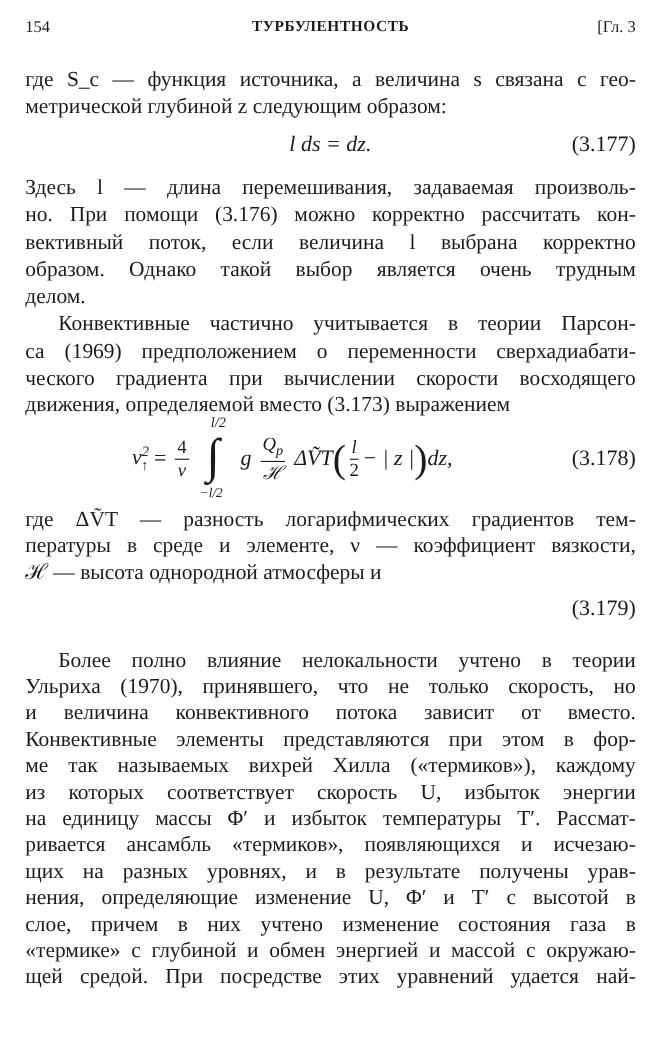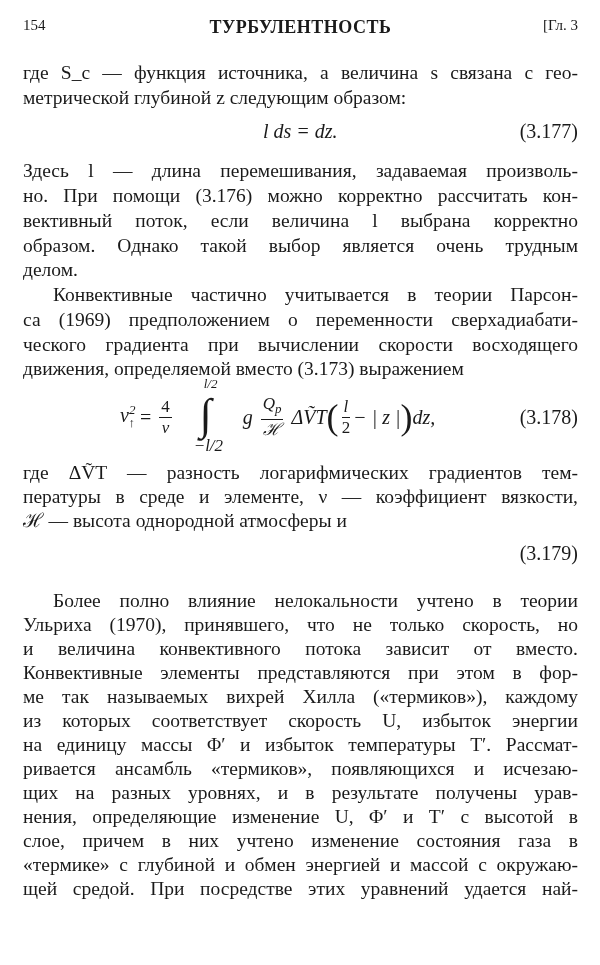--- a/index.html
+++ b/index.html
@@ -7,43 +7,43 @@
       width: 600px; height: 965px; position: relative; overflow: hidden;
       font-family: "DejaVu Serif", "Liberation Serif", serif;
       color: #1a1a1a;
     }
     .page { position: absolute; left: 23px; top: 0; width: 555px; }
     .header {
       position: absolute; top: 17px; left: 0; width: 555px; height: 22px;
       font-size: 15px; font-family: "Liberation Serif", serif;
     }
     .header .num { position: absolute; left: 0; top: 0; }
-    .header .title { position: absolute; left: 0; right: 0; text-align: center; top: 0; letter-spacing: 0.5px; font-weight: bold; font-size: 18px; }
+    .header .title { position: absolute; left: 0; right: 0; text-align: center; top: 0; letter-spacing: 0.5px; font-weight: bold; font-size: 14px; }
     .header .chap { position: absolute; right: 0; top: 0; }
     .line {
       position: absolute; left: 0; width: 555px; height: 24px;
       font-size: 19.5px; line-height: 24px; white-space: nowrap;
       font-family: "Liberation Serif", serif;
       text-align: justify; text-align-last: justify;
     }
     .line.last { text-align-last: left; }
     .line.indent { padding-left: 30px; width: 525px; }
     .eq {
       position: absolute; left: 0; width: 555px;
       font-family: "Liberation Serif", serif; font-size: 20px;
     }
     .eq .body { position: absolute; font-style: italic; white-space: nowrap; }
     .eq .tag { position: absolute; right: 0; font-style: normal; }
     .frac { display: inline-block; vertical-align: middle; text-align: center; font-size: 17px; margin: 0 3px; }
     .frac .n { display: block; border-bottom: 1px solid #1a1a1a; padding: 0 2px; line-height: 20px; }
     .frac .d { display: block; line-height: 20px; }
-    .intg { display: inline-block; vertical-align: middle; position: relative; width: 26px; height: 70px; margin: 0 16px; }
+    .intg { display: inline-block; vertical-align: middle; position: relative; width: 26px; height: 70px; margin: 0 4px; }
     .intg .sym { position: absolute; left: 4px; top: 8px; font-size: 44px; font-style: normal; line-height: 50px; }
     .intg .up { position: absolute; left: 8px; top: -6px; font-size: 13px; }
-    .intg .lo { position: absolute; left: -2px; bottom: -4px; font-size: 17px; white-space: nowrap; }
+    .intg .lo { position: absolute; left: -2px; bottom: -4px; font-size: 12px; white-space: nowrap; }
     .big { font-size: 36px; font-style: normal; vertical-align: middle; font-weight: 200; }
     sup, sub { font-size: 13px; }
   </style>
 </head>
 <body>
 
 <div class="page">
 
   <div class="header">
     <span class="num">154</span>

